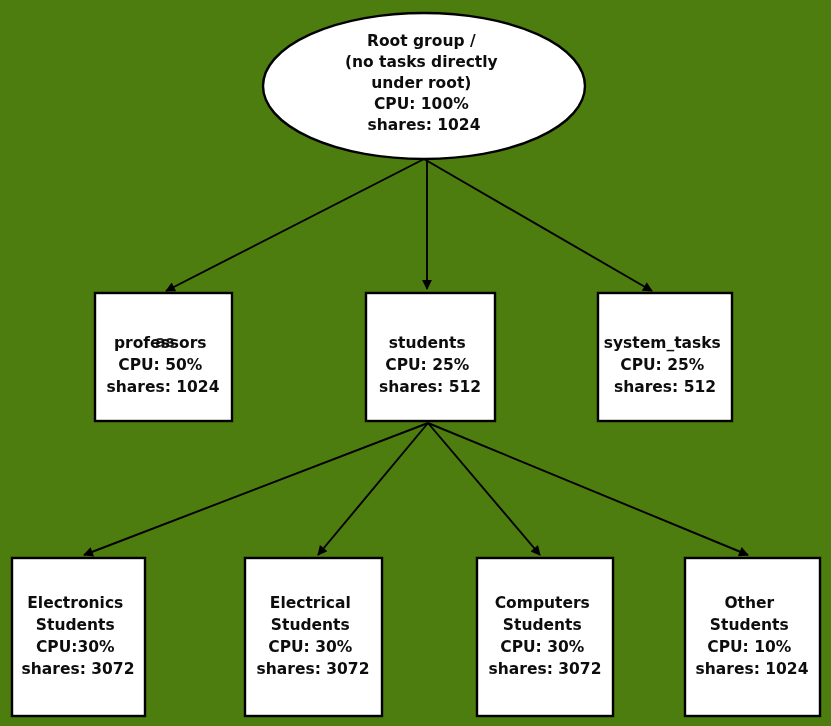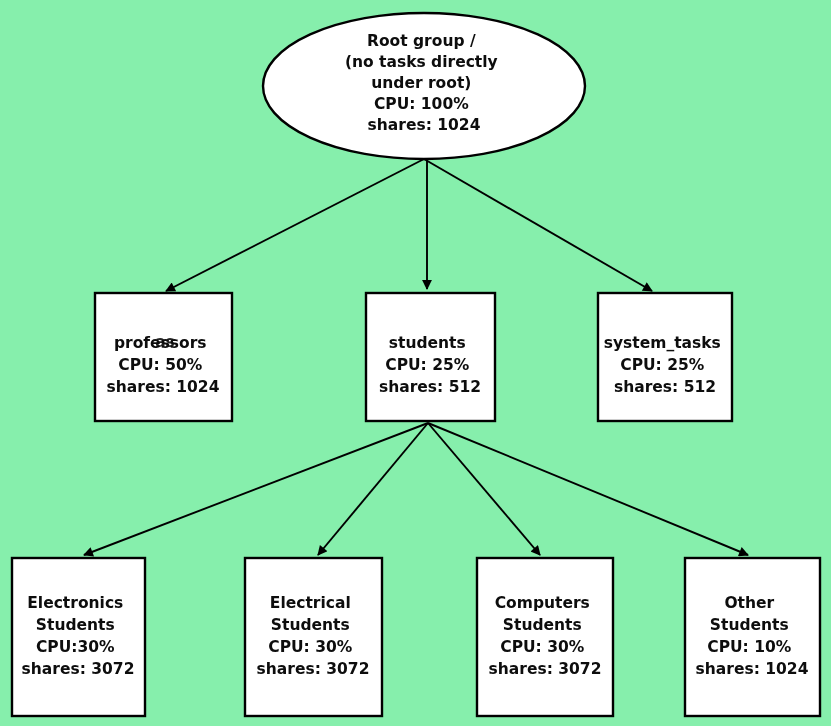--- a/index.html
+++ b/index.html
@@ -7,21 +7,21 @@
     padding: 0;
     background: #ffffff;
     width: 831px;
     height: 726px;
     overflow: hidden;
   }
   .diagram-wrap {
     position: relative;
     width: 831px;
     height: 726px;
-    background: #86efac;
+    background: #4d7c0f;
     text-decoration: underline;
   }
   svg {
     display: block;
   }
   .node-text {
     font-family: "DejaVu Sans", "Liberation Sans", sans-serif;
     font-weight: bold;
     font-size: 15.5px;
     fill: #0d0d0d;

